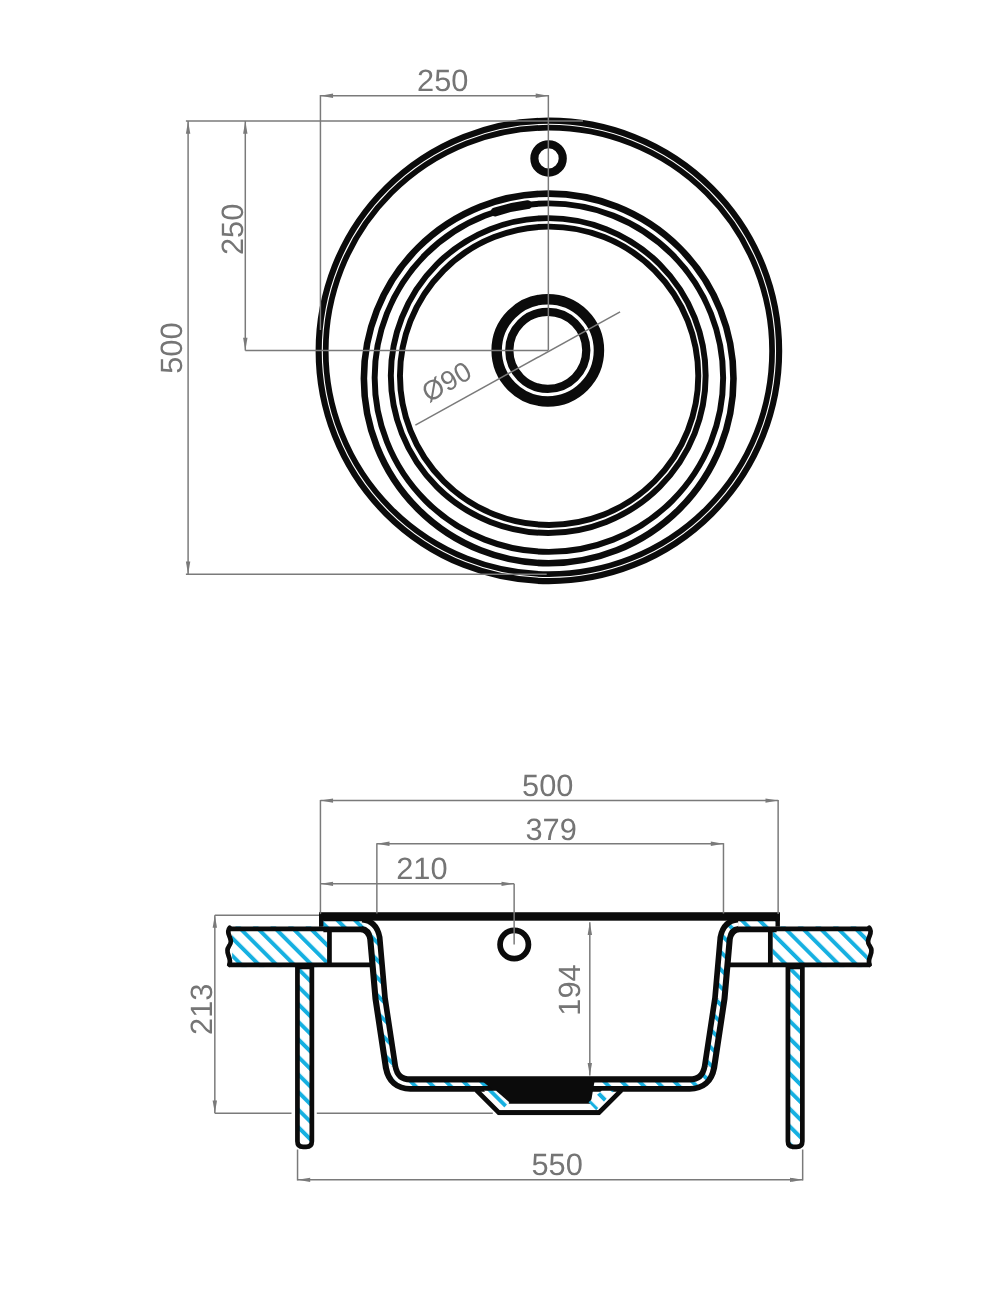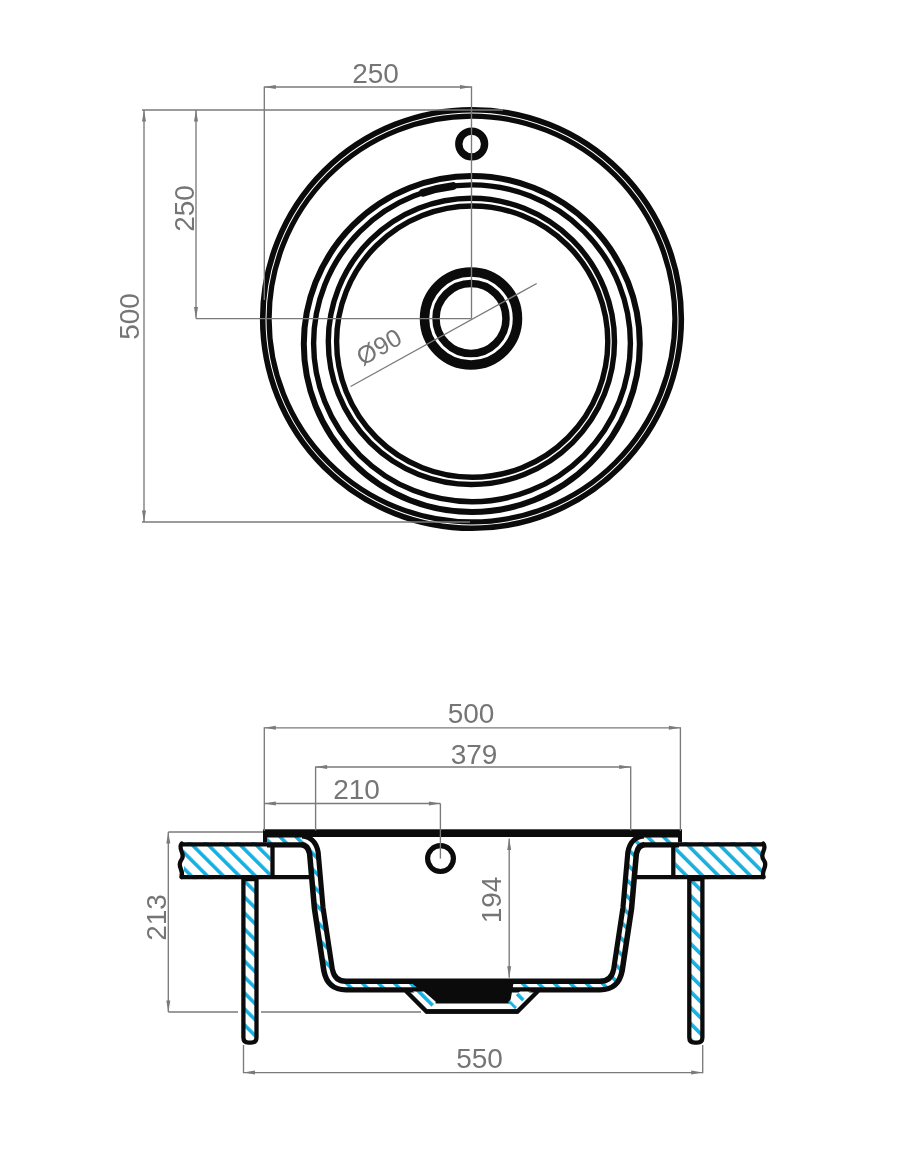--- a/index.html
+++ b/index.html
@@ -1,16 +1,16 @@
 <!DOCTYPE html>
 <html><head>
 <meta charset="utf-8">
 <style>
   html,body{margin:0;padding:0;background:#ffffff;}
-  .wrap{width:787px;height:1173px;position:relative;background:#ffffff;overflow:hidden;will-change:transform;}
+  .wrap{width:787px;height:1173px;position:relative;background:#ffffff;overflow:hidden;will-change:transform;margin-left:27px;}
   text{font-family:"Liberation Sans", sans-serif;fill:#757575;}
 </style>
 </head>
 <body>
 <div class="wrap">
 <svg width="900" height="1173" viewBox="0 0 900 1173" xmlns="http://www.w3.org/2000/svg">
 <defs>
   <pattern id="hatch" width="11.3" height="11.3" patternUnits="userSpaceOnUse" patternTransform="rotate(-45)">
     <rect width="11.3" height="11.3" fill="#ffffff"></rect>
     <rect x="0" y="0" width="3.6" height="11.3" fill="#16b0e1"></rect>

